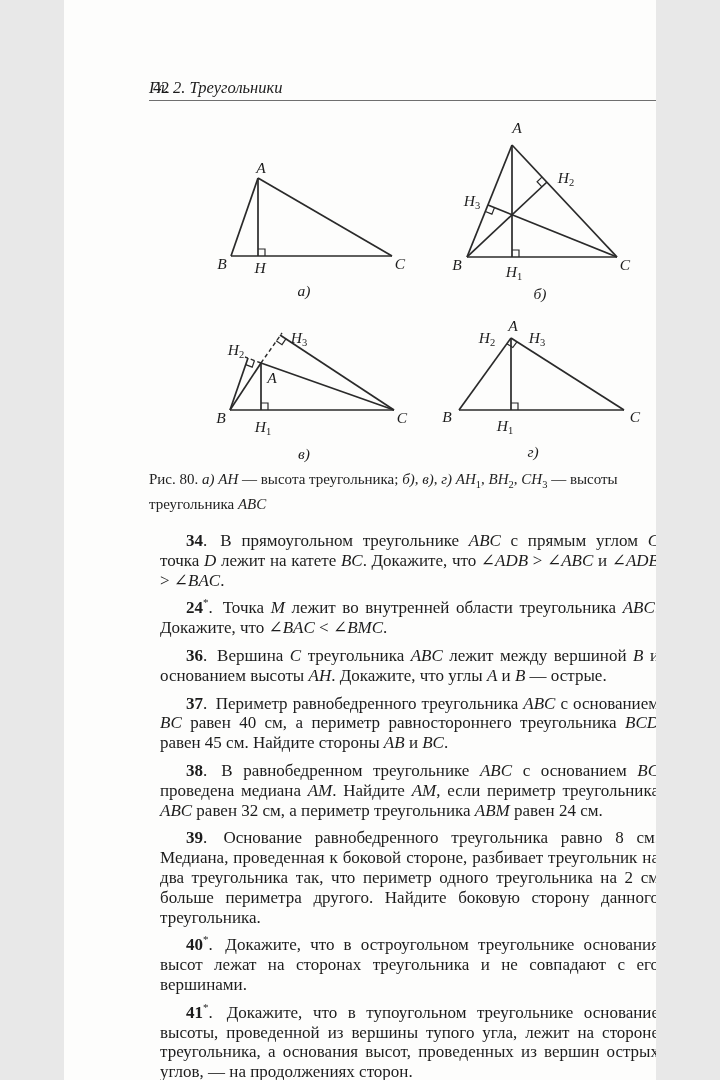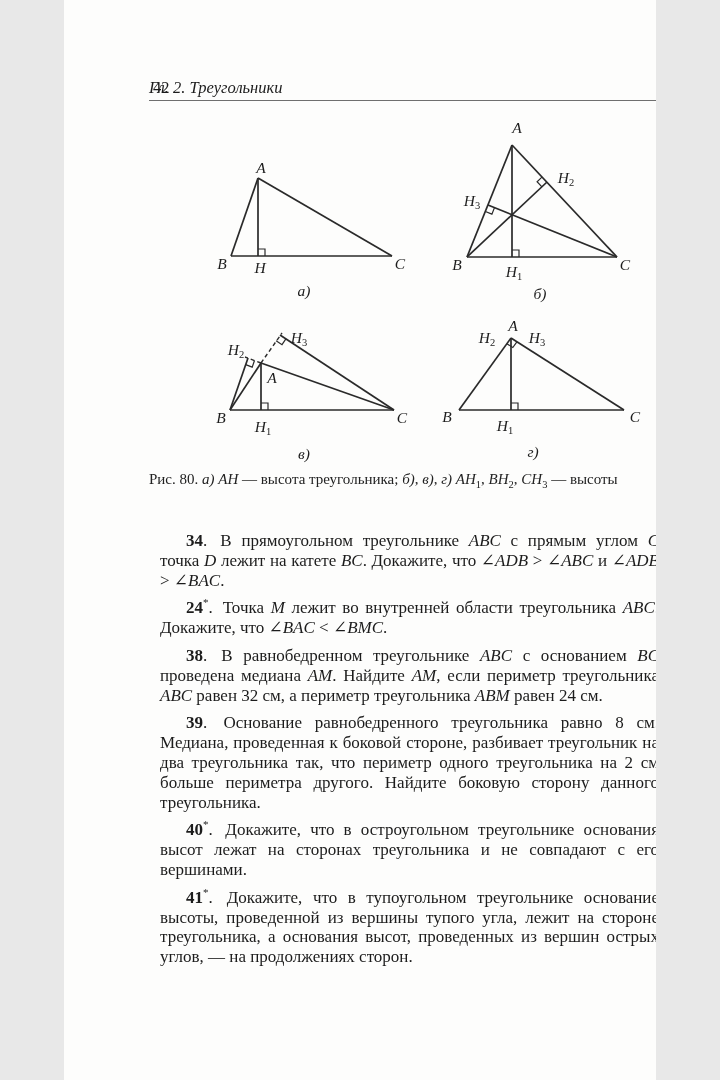--- a/index.html
+++ b/index.html
@@ -109,24 +109,27 @@
         <text x="473" y="343" text-anchor="middle">H<tspan dy="3" font-size="10.5" font-style="normal">3</tspan></text>
         <text x="383" y="422" text-anchor="middle">B</text>
         <text x="441" y="431" text-anchor="middle">H<tspan dy="3" font-size="10.5" font-style="normal">1</tspan></text>
         <text x="571" y="422" text-anchor="middle">C</text>
         <text x="469" y="457" text-anchor="middle">г)</text>
       </g>
     </svg>
 
   <div class="fig-caption">
     <div>Рис. 80. <i>а)</i> <i>AH</i> — высота треугольника; <i>б)</i>, <i>в)</i>, <i>г)</i> <i>AH</i><sub>1</sub>, <i>BH</i><sub>2</sub>, <i>CH</i><sub>3</sub> — высоты</div>
+    <div>треугольника <i>ABC</i></div>
   </div>
 
   <div class="problems">
       <p><b class="pnum">34</b>.  В прямоугольном треугольнике <i>ABC</i> с прямым углом <i>C</i> точка <i>D</i> лежит на катете <i>BC</i>. Докажите, что ∠<i>ADB</i> &gt; ∠<i>ABC</i> и ∠<i>ADB</i> &gt; ∠<i>BAC</i>.</p>
       <p><b class="pnum">24</b><sup class="star">*</sup>.  Точка <i>M</i> лежит во внутренней области треугольника <i>ABC</i>. Докажите, что ∠<i>BAC</i> &lt; ∠<i>BMC</i>.</p>
+      <p><b class="pnum">36</b>.  Вершина <i>C</i> треугольника <i>ABC</i> лежит между вершиной <i>B</i> и основанием высоты <i>AH</i>. Докажите, что углы <i>A</i> и <i>B</i> — острые.</p>
+      <p><b class="pnum">37</b>.  Периметр равнобедренного треугольника <i>ABC</i> с основанием <i>BC</i> равен 40 см, а периметр равностороннего треугольника <i>BCD</i> равен 45 см. Найдите стороны <i>AB</i> и <i>BC</i>.</p>
       <p><b class="pnum">38</b>.  В равнобедренном треугольнике <i>ABC</i> с основанием <i>BC</i> проведена медиана <i>AM</i>. Найдите <i>AM</i>, если периметр треугольника <i>ABC</i> равен 32 см, а периметр треугольника <i>ABM</i> равен 24 см.</p>
       <p><b class="pnum">39</b>.  Основание равнобедренного треугольника равно 8 см. Медиана, проведенная к боковой стороне, разбивает треугольник на два треугольника так, что периметр одного треугольника на 2 см больше периметра другого. Найдите боковую сторону данного треугольника.</p>
       <p><b class="pnum">40</b><sup class="star">*</sup>.  Докажите, что в остроугольном треугольнике основания высот лежат на сторонах треугольника и не совпадают с его вершинами.</p>
       <p><b class="pnum">41</b><sup class="star">*</sup>.  Докажите, что в тупоугольном треугольнике основание высоты, проведенной из вершины тупого угла, лежит на стороне треугольника, а основания высот, проведенных из вершин острых углов, — на продолжениях сторон.</p>
     </div>
 
 </div>
 
 </body></html>

